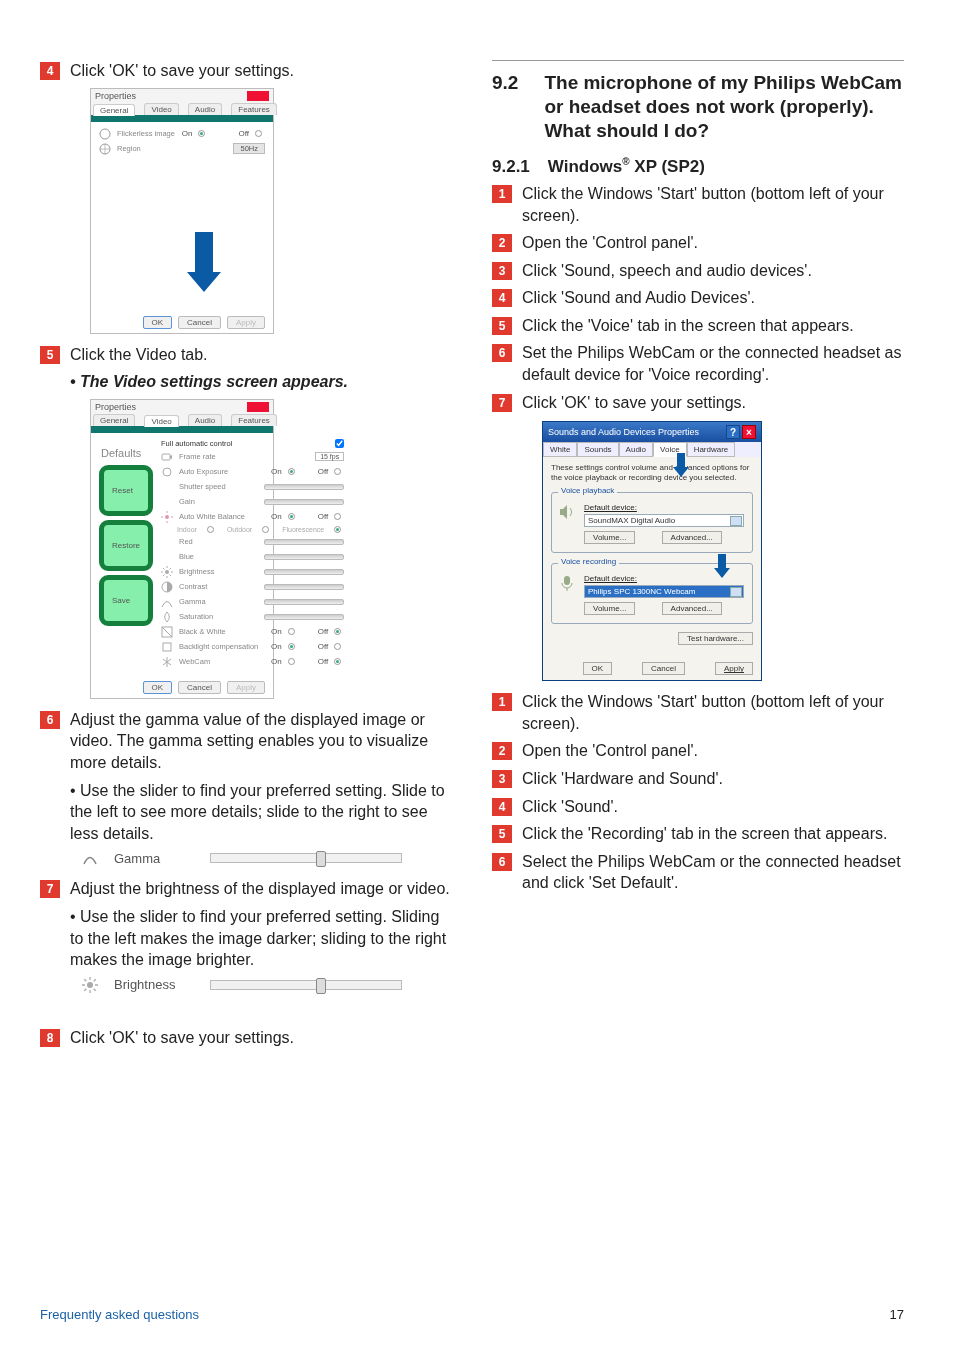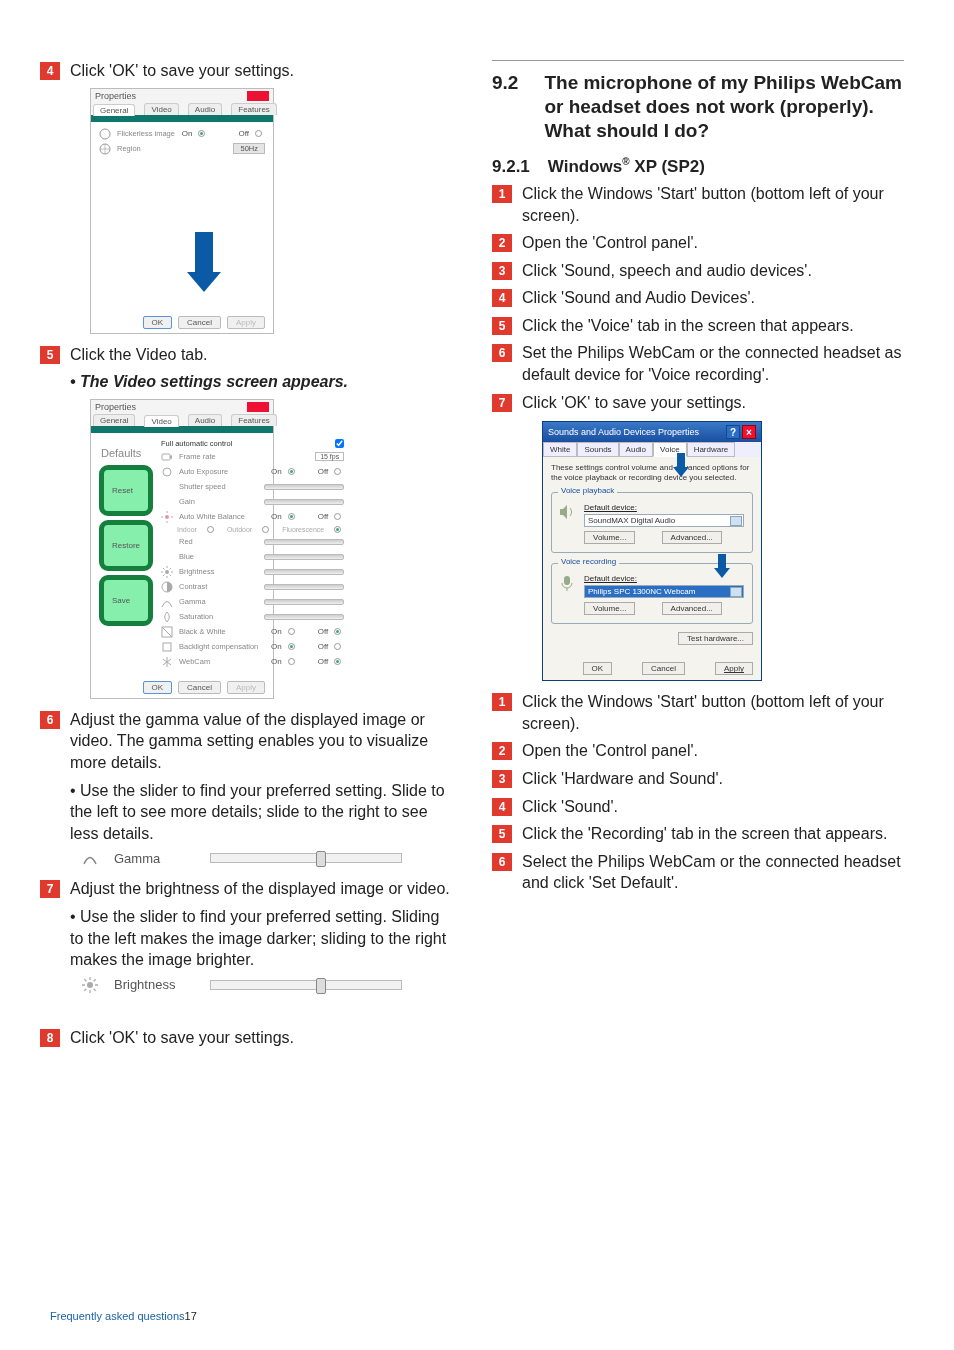--- a/index.html
+++ b/index.html
@@ -60,21 +60,21 @@
   .voice-tabs .vt.active { background:#fff; border-bottom:1px solid #fff; }
   .voice-body { background:#f5f3ee; padding:6px 8px; position:relative; min-height:200px; }
   .fieldset { border:1px solid #9ab; border-radius:3px; padding: 10px 8px 8px; margin: 10px 0 8px; position:relative; }
   .fieldset .legend { position:absolute; top:-7px; left:6px; background:#f5f3ee; padding:0 3px; color:#1a4fa0; font-size:8px; }
   .dd { border:1px solid #9ab; background:#fff; padding:1px 3px; font-size:8px; display:block; margin: 2px 0 4px 24px; position:relative; }
   .dd .caret { position:absolute; right:1px; top:1px; width:12px; height:10px; background:#cfe0f6; border:1px solid #8aa; }
   .micbtn { display:inline-block; border:1px solid #aaa; padding:1px 8px; background:#f0efe9; font-size:8px; border-radius:0; margin-left:24px; }
   .ddlabel { font-size:8px; margin-left:24px; text-decoration:underline; color:#222; }
   .spk { width:18px;height:18px; position:absolute; left:6px; }
   .voice-btns { display:flex; justify-content:flex-end; gap:6px; padding:5px 8px; background:#f5f3ee; }
-  .footer { position:absolute; bottom: 28px; left: 50px; right: 50px; display:flex; font-size: 11px; }
+  .footer { position:absolute; bottom: 28px; left: 40px; right: 50px; display:flex; justify-content:space-between; font-size: 13px; }
   .footer .faq { color:#1a61a8; }
   .footer .pg { color:#222; }
   
   svg { display:block; }
 </style>
 </head>
 <body>
 
 <div class="cols">
 

